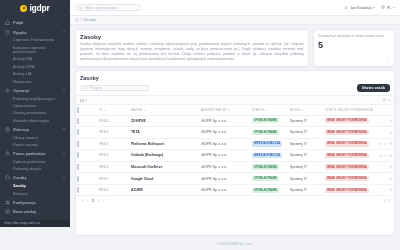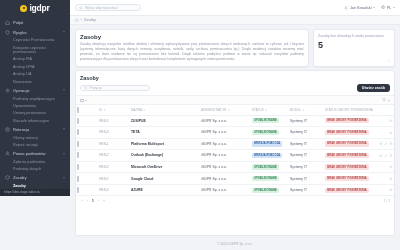--- a/index.html
+++ b/index.html
@@ -8,21 +8,21 @@
     font-family: "Liberation Sans", sans-serif;
     background: #f1f3f6;
     font-size: 4px;
     color: #3a4250;
     -webkit-font-smoothing: antialiased;
   }
   .app { display: flex; width: 400px; height: 250px; }
 
   
   .sidebar {
-    width: 70px; height: 196px; background: #2f3642;
+    width: 70px; height: 227px; background: #2f3642;
     display: flex; flex-direction: column; flex: 0 0 70px;
     position: relative; overflow: hidden;
   }
   .logo-row {
     height: 16px; display: flex; align-items: center;
     justify-content: center; gap: 2px; flex: 0 0 16px;
   }
   .logo-mark {
     width: 7px; height: 7px; border-radius: 50%;
     background: #f5c518; position: relative;

